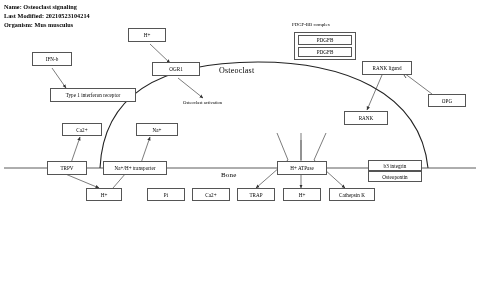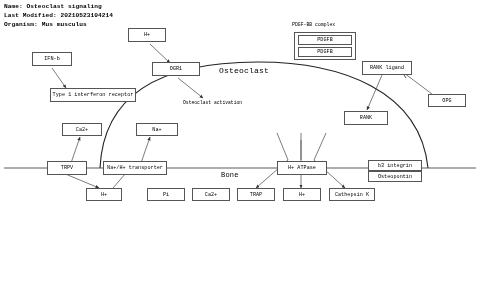--- a/index.html
+++ b/index.html
@@ -5,21 +5,21 @@
   html, body {
     margin: 0;
     padding: 0;
     background: #ffffff;
   }
   #canvas {
     position: relative;
     width: 480px;
     height: 287px;
     background: #ffffff;
-    font-family: Liberation Mono, monospace;
+    font-family: Liberation Serif, serif;
     overflow: hidden;
   }
   
   #meta {
     position: absolute;
     left: 4px;
     top: 2px;
     font-size: 6.2px;
     font-weight: bold;
     color: #000000;

